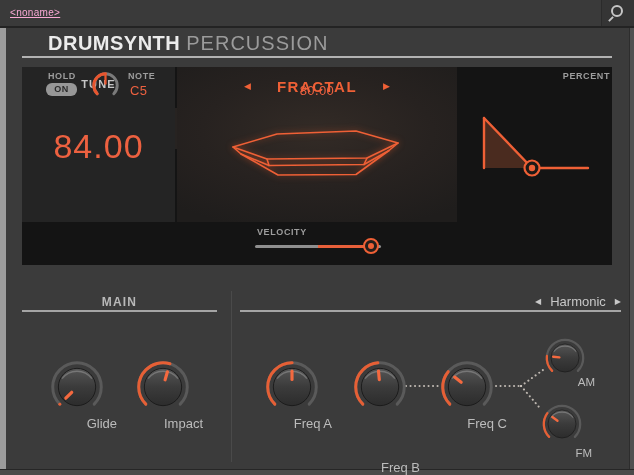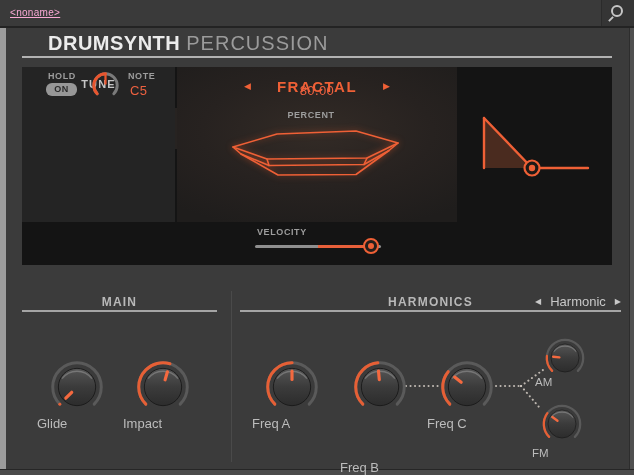--- a/index.html
+++ b/index.html
@@ -64,21 +64,21 @@
   .vtrack{position:absolute;left:0;right:0;top:7px;height:3px;background:#8f8f8f;border-radius:2px;}
   .vfill{position:absolute;left:50%;top:7px;height:3px;width:calc((var(--v,0.5) - .5) * 100%);background:#e8603a;}
   .vhandle{position:absolute;top:0;left:calc(var(--v,0.5) * 100% - 8px);width:16px;height:16px;box-sizing:border-box;
      border:2px solid #ef6036;border-radius:50%;background:#241e1b;cursor:pointer;}
   .vhandle::after{content:"";position:absolute;left:50%;top:50%;width:6px;height:6px;margin:-3px 0 0 -3px;border-radius:50%;background:#ef6036;}
 
   
   .hdr{font-size:12px;font-weight:bold;color:#b8b8b8;letter-spacing:1.2px;text-align:center;}
   .rule{height:2px;background:#a5a5a5;}
   .vdiv{left:231px;top:291px;width:1px;height:171px;background:#4a4a4a;}
-  .knob-label{position:absolute;text-align:left;font-size:13px;color:#bcbcbc;}
+  .knob-label{position:absolute;text-align:right;font-size:13px;color:#bcbcbc;}
   .knob{cursor:pointer;}
   .knob svg{width:100%;height:100%;overflow:visible;display:block;}
   .track{fill:none;stroke:#5a5a5a;stroke-width:3.2;stroke-linecap:round;}
   .varc{fill:none;stroke:#e65f35;stroke-width:3.2;stroke-linecap:round;}
   .kbody{fill:url(#kgrad);stroke:#1a1a1a;stroke-width:1;}
   .gloss{fill:none;stroke:rgba(255,255,255,.22);stroke-width:1.6;}
   .ind{stroke:#f4693f;stroke-width:3.4;stroke-linecap:round;transform-box:view-box;transform-origin:50% 50%;}
   .knob-mini{cursor:pointer;}
   .knob-mini svg{width:100%;height:100%;overflow:visible;display:block;}
   .knob-mini .track{stroke:#7a7a7a;stroke-width:6.5;}
@@ -115,20 +115,21 @@
 <div class="abs strip-right"></div>
 <div class="abs strip-bottom"></div>
 
 <div class="abs plug-title"><span>DRUMSYNTH</span><span class="sub">PERCUSSION</span></div>
 <div class="abs title-rule"></div>
 
 <div class="abs engine">
 
   <div class="panel p-tune">
     <div class="sec-label">TUNE</div>
+    <div class="tune-value">84.00</div>
   </div>
 
   <div class="panel p-model">
     <div class="model-head">
       <span class="o-arrow">◀</span>
       <span class="model-name">FRACTAL</span>
       <span class="o-arrow">▶</span>
     </div>
   </div>
 
@@ -143,21 +144,21 @@
   <line class="ind" x1="30" y1="8" x2="30" y2="26" style="transform: rotate(0deg);"></line>
         </svg>
       </div>
     <span class="abs mini-label" style="left:106px;top:4px;">NOTE</span>
     <span class="abs val-orange" style="left:108px;top:16px;">C5</span>
   </div>
 
   <div class="r-model"></div>
 
   <div class="r-decay">
-    <div class="abs mini-label" style="left:0;right:12px;top:4px;text-align:center;margin-top:39px;">PERCENT</div>
+    <div class="abs mini-label" style="left:0;right:2px;top:4px;text-align:right;">PERCENT</div>
     <div class="abs val-orange" style="left:0;right:0;top:16px;text-align:center;">80.00</div>
   </div>
 </div>
 
 <svg class="abs model-art" viewBox="0 0 200 85">
   <polygon points="13,32 57,19 136,16 178,28 147,43 47,44"></polygon>
   <polyline points="13,32 21,39 49,50.5 144,49.5 169,35.5 178,28"></polyline>
   <line x1="47" y1="44" x2="49" y2="50.5"></line>
   <line x1="147" y1="43" x2="144" y2="49.5"></line>
   <polyline points="21,39 58,60 136,59.5 169,35.5"></polyline>
@@ -178,21 +179,20 @@
 <div class="abs vel" style="--v: 0.92;">
   <div class="vtrack"></div>
   <div class="vfill"></div>
   <div class="vhandle"></div>
 </div>
 
 <div class="abs hdr" style="left:22px;top:295px;width:195px;">MAIN</div>
 <div class="abs rule" style="left:22px;top:310px;width:195px;"></div>
 
 <div class="abs" style="left:240px;top:293px;width:381px;height:18px;">
-  <div class="hdr" style="position:absolute;left:0;right:0;top:2px;">HARMONICS</div>
   <div class="selector">
     <span class="g-arrow">◀</span>
     <span class="sel-text">Harmonic</span>
     <span class="g-arrow">▶</span>
   </div>
 </div>
 <div class="abs rule" style="left:240px;top:310px;width:381px;"></div>
 
 <div class="abs vdiv"></div>
 

